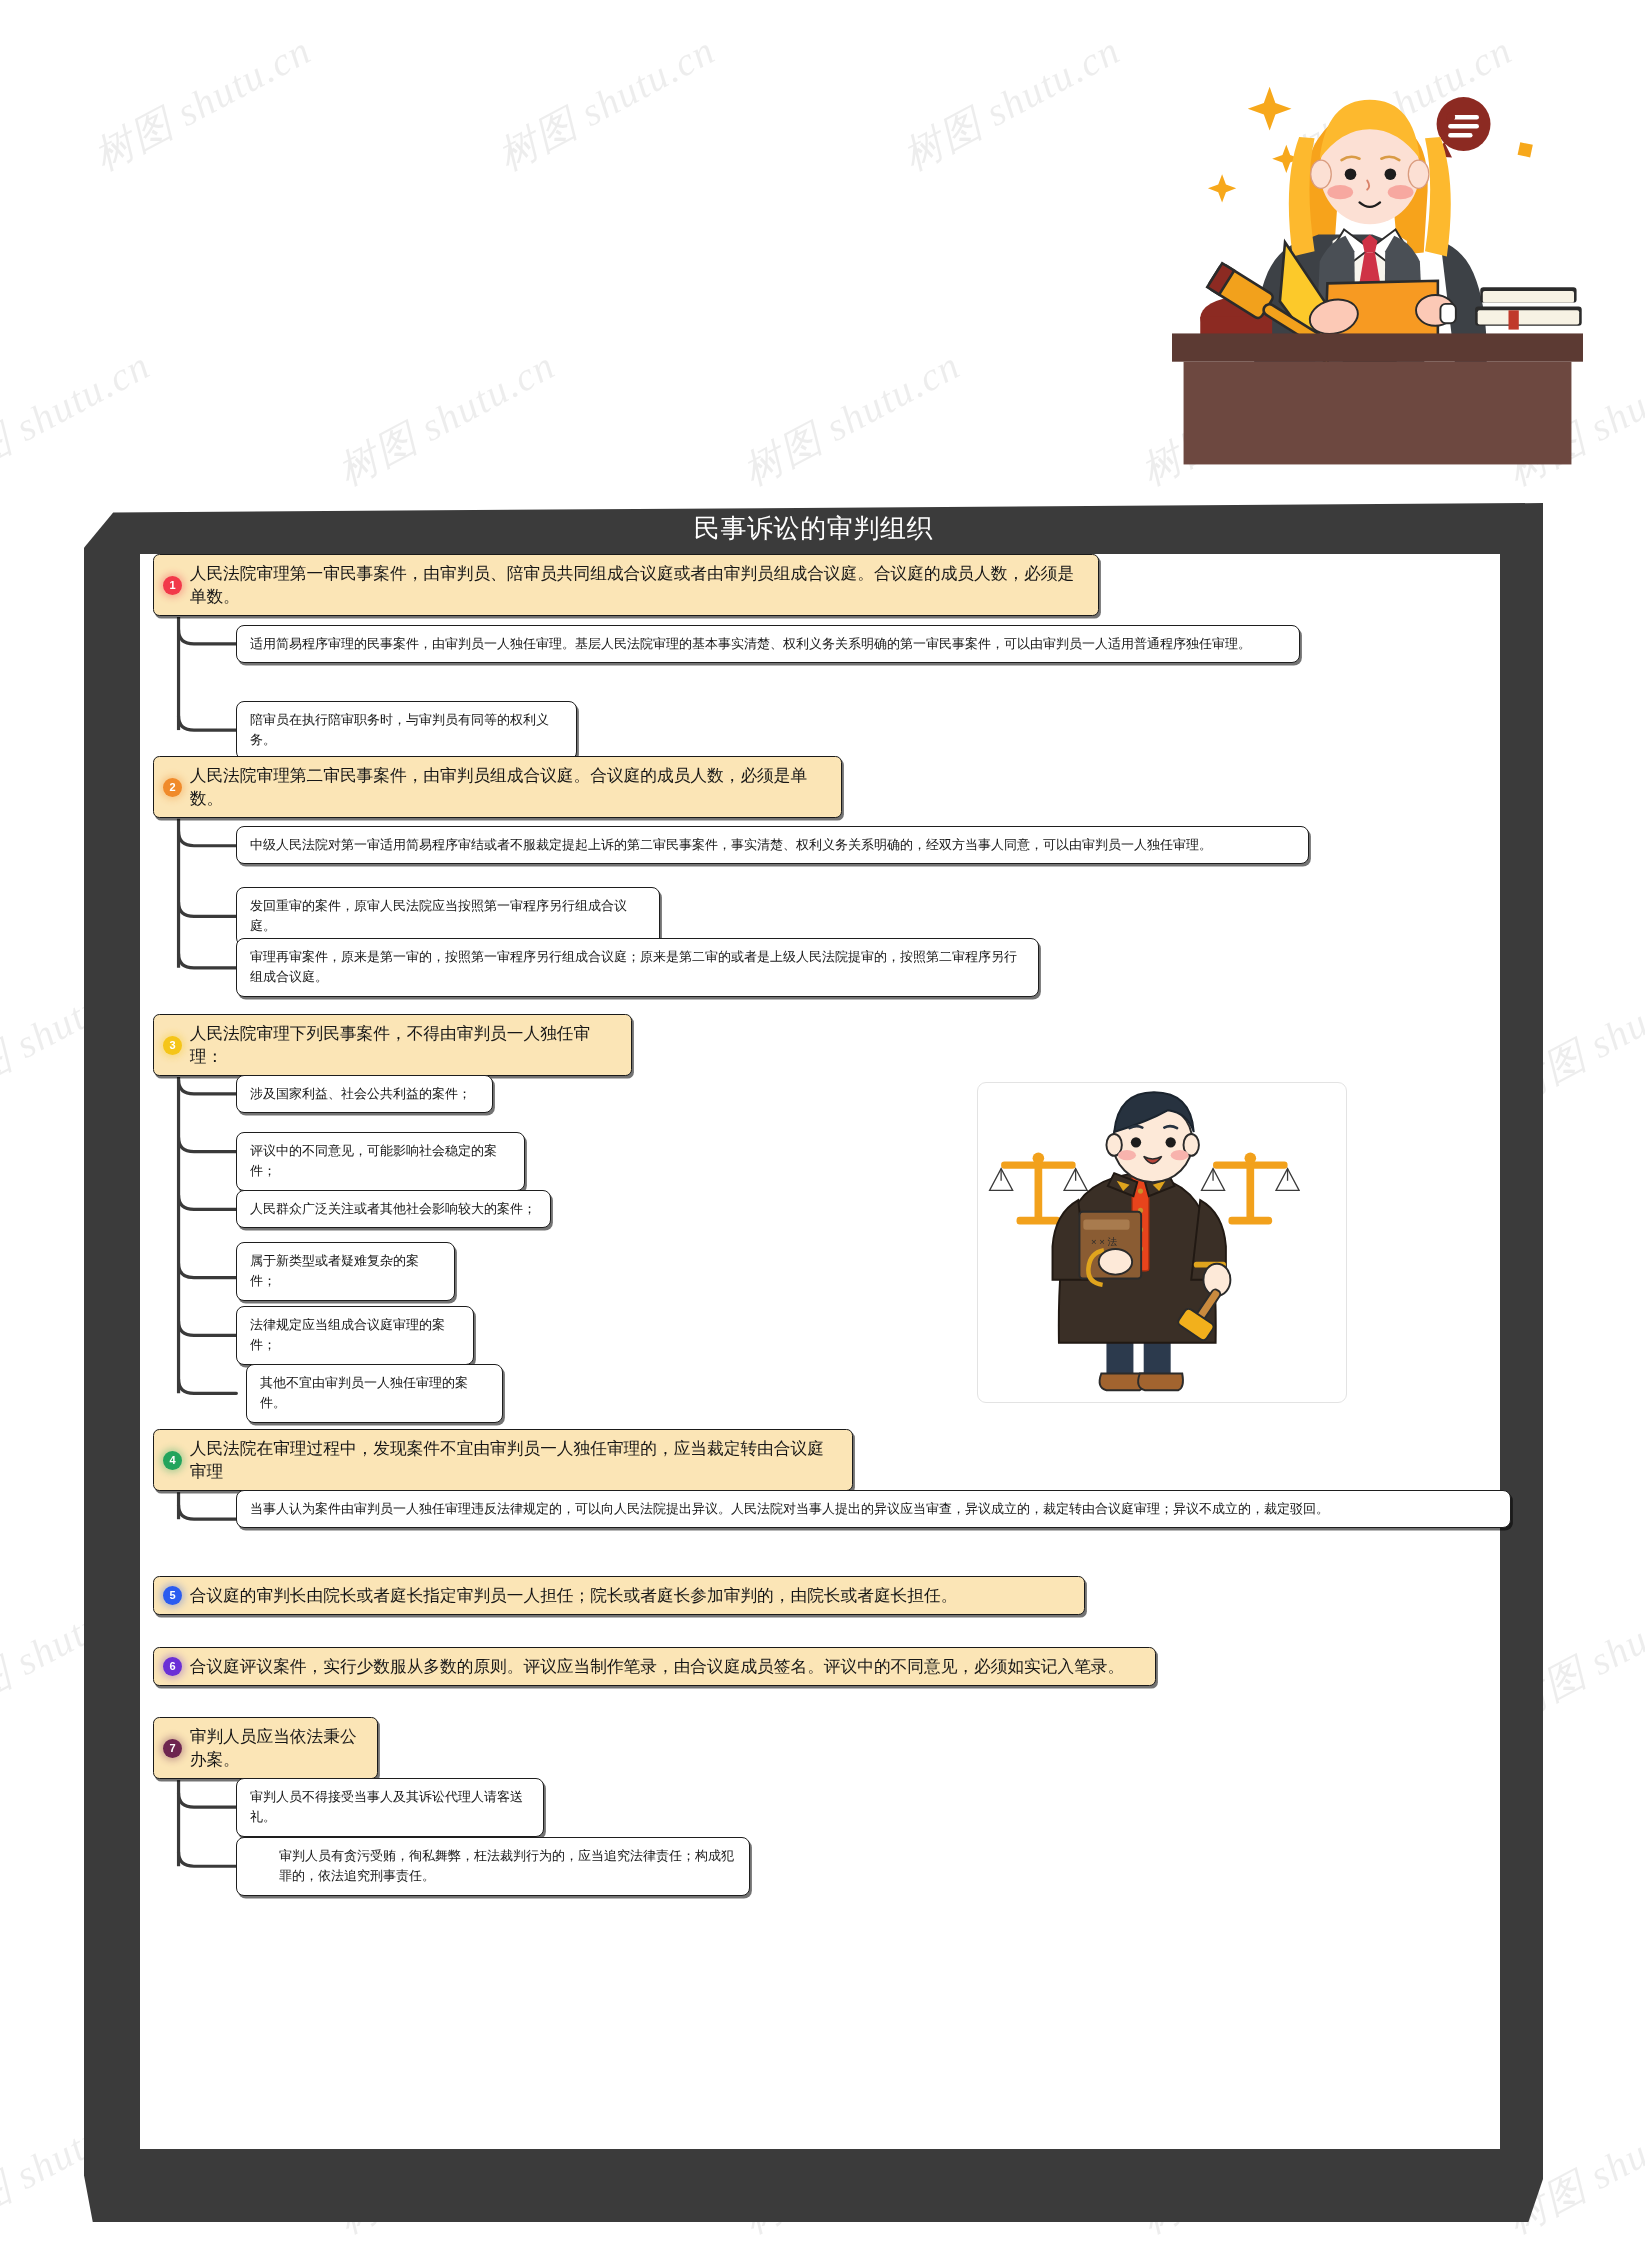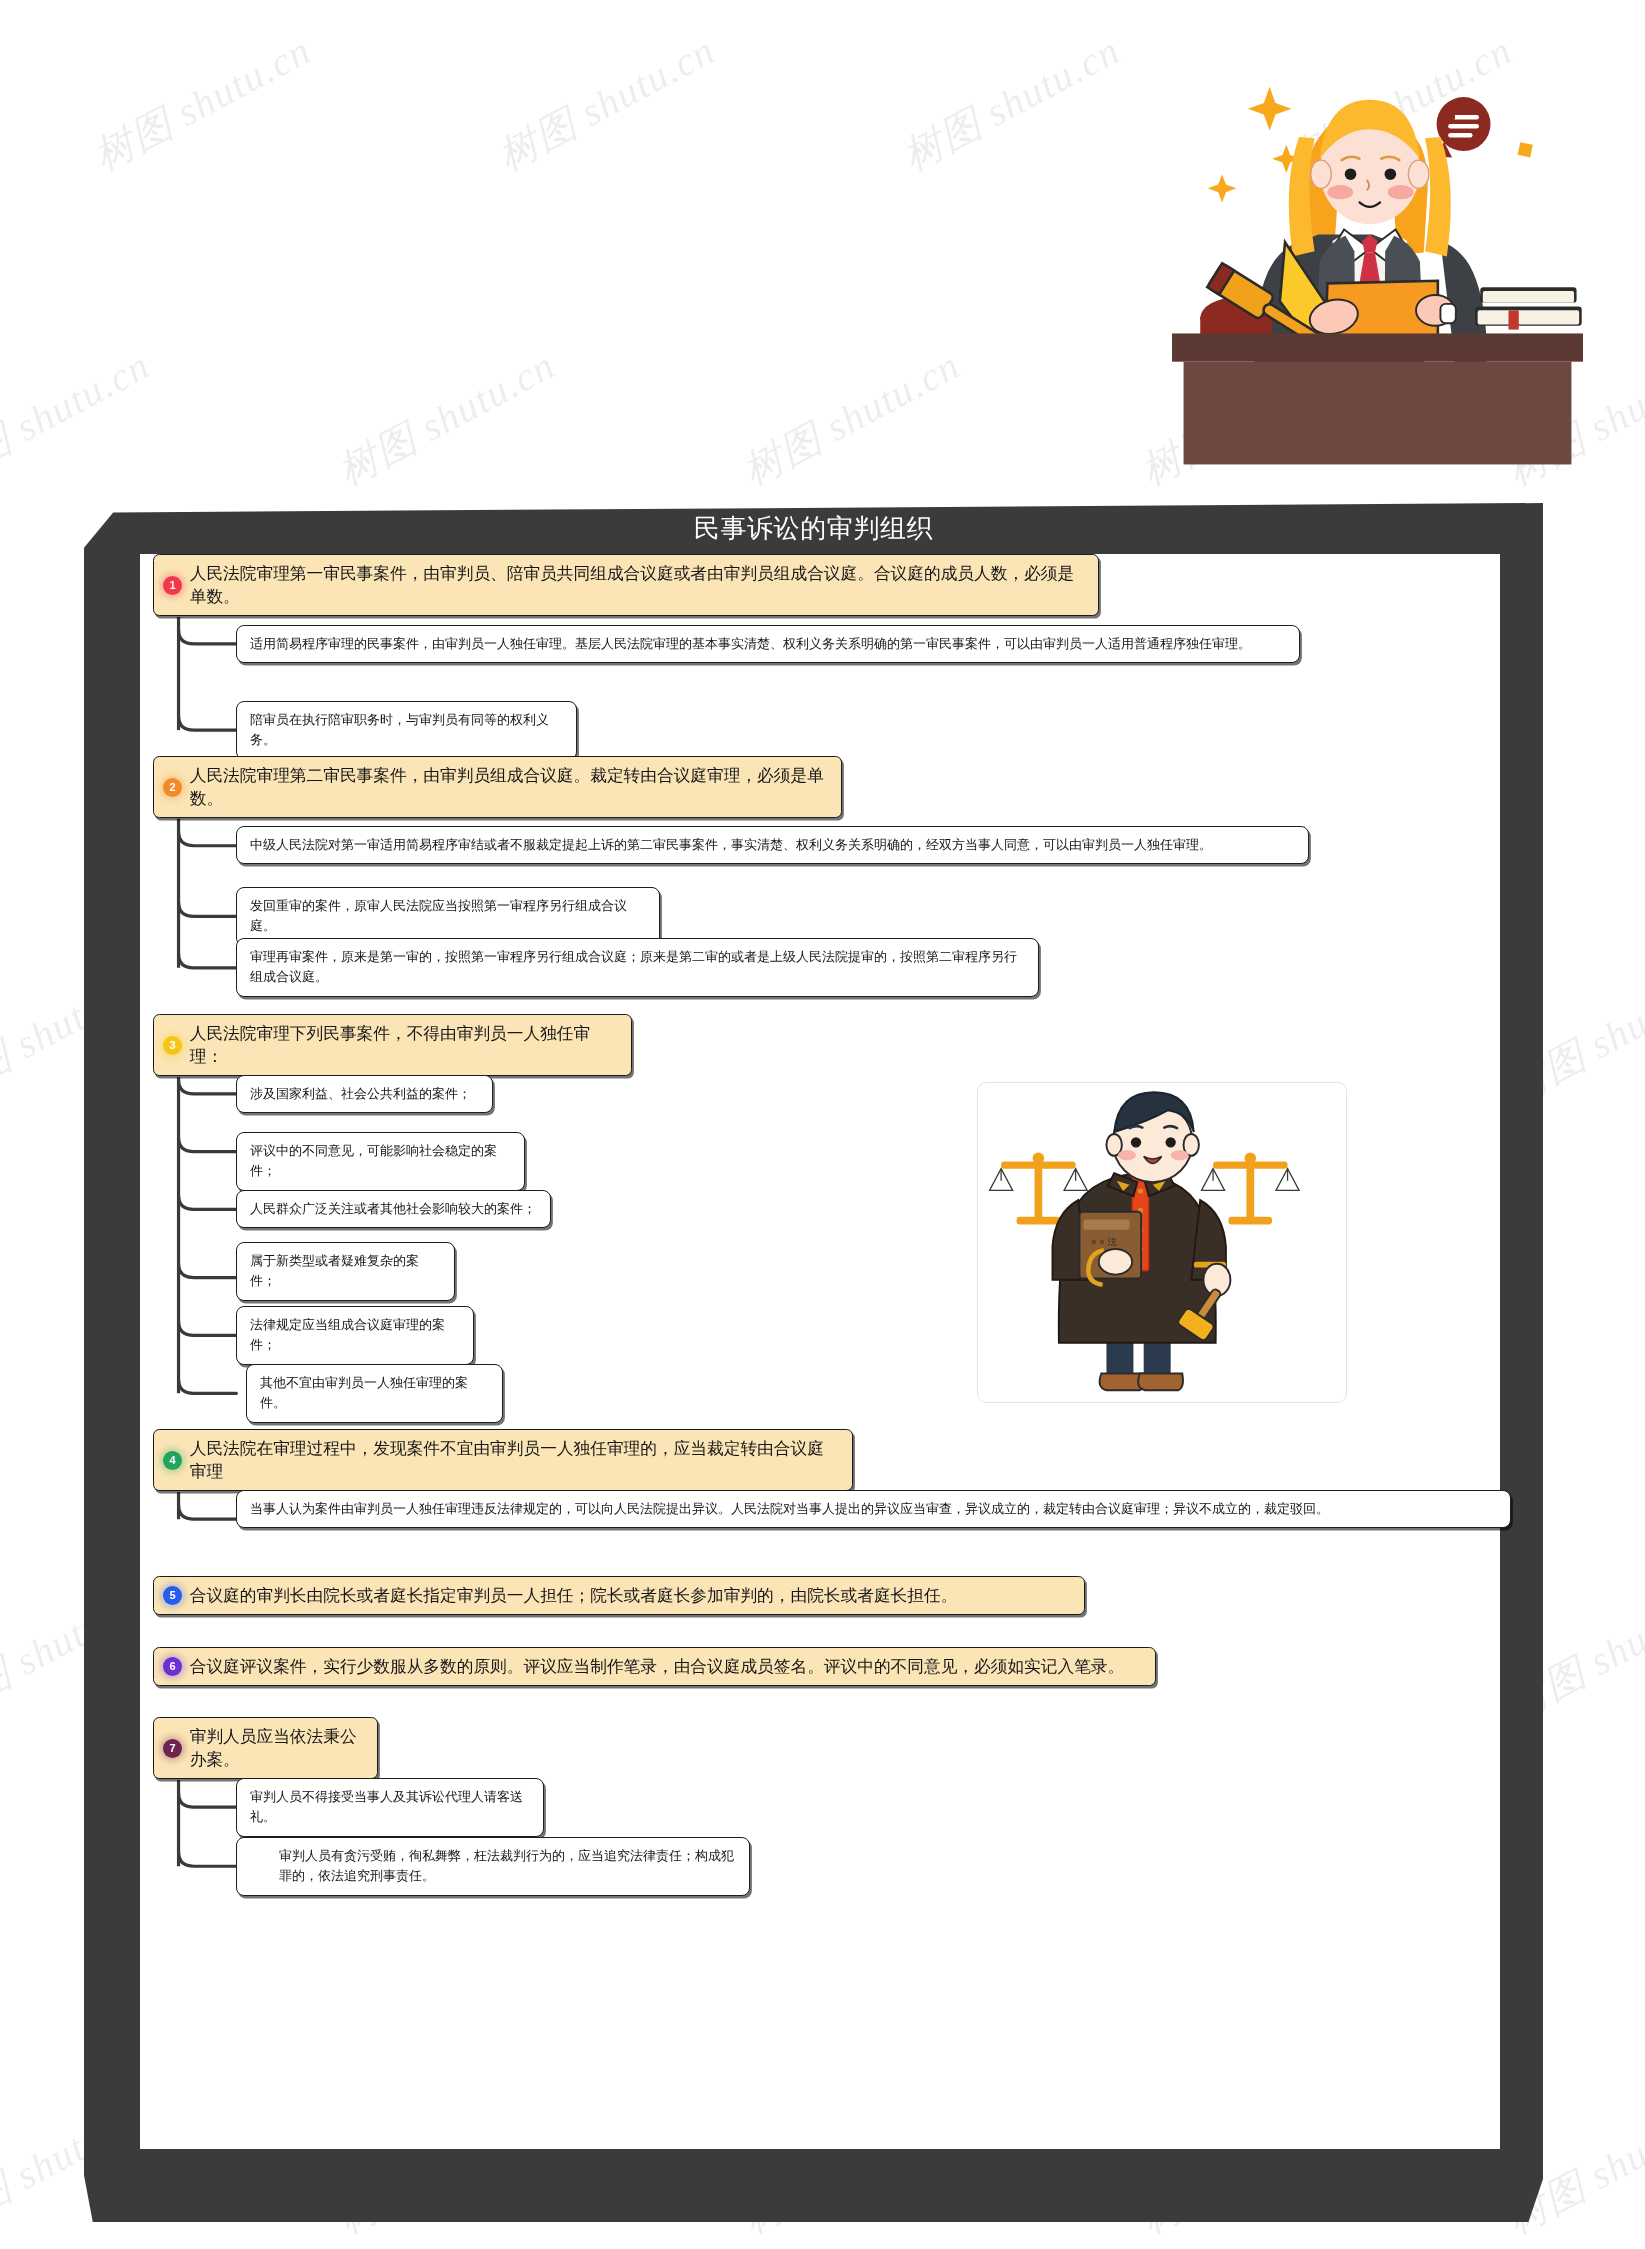--- a/index.html
+++ b/index.html
@@ -310,21 +310,21 @@
     </svg>
   <div id="nodes">
       <div class="node n1" style="left: 13px; top: 0px; width: 946px;">
         <span class="badge" style="background: rgb(242, 56, 74); box-shadow: rgba(242, 56, 74, 0.333) 0px 0px 7.7px 2.6px;">1</span>
         <span>人民法院审理第一审民事案件，由审判员、陪审员共同组成合议庭或者由审判员组成合议庭。合议庭的成员人数，必须是单数。</span>
       </div>
       <div class="node n2" style="left: 96px; top: 71px; width: 1064px;"><span>适用简易程序审理的民事案件，由审判员一人独任审理。基层人民法院审理的基本事实清楚、权利义务关系明确的第一审民事案件，可以由审判员一人适用普通程序独任审理。</span></div>
       <div class="node n2" style="left: 96px; top: 147px; width: 341px;"><span>陪审员在执行陪审职务时，与审判员有同等的权利义务。</span></div>
       <div class="node n1" style="left: 13px; top: 202px; width: 689px;">
         <span class="badge" style="background: rgb(240, 138, 42); box-shadow: rgba(240, 138, 42, 0.333) 0px 0px 7.7px 2.6px;">2</span>
-        <span>人民法院审理第二审民事案件，由审判员组成合议庭。裁定转由合议庭审理，必须是单数。</span>
+        <span>人民法院审理第二审民事案件，由审判员组成合议庭。合议庭的成员人数，必须是单数。</span>
       </div>
       <div class="node n2" style="left: 96px; top: 272px; width: 1073px;"><span>中级人民法院对第一审适用简易程序审结或者不服裁定提起上诉的第二审民事案件，事实清楚、权利义务关系明确的，经双方当事人同意，可以由审判员一人独任审理。</span></div>
       <div class="node n2" style="left: 96px; top: 333px; width: 424px;"><span>发回重审的案件，原审人民法院应当按照第一审程序另行组成合议庭。</span></div>
       <div class="node n2" style="left: 96px; top: 384px; width: 803px;"><span>审理再审案件，原来是第一审的，按照第一审程序另行组成合议庭；原来是第二审的或者是上级人民法院提审的，按照第二审程序另行组成合议庭。</span></div>
       <div class="node n1" style="left: 13px; top: 460px; width: 479px;">
         <span class="badge" style="background: rgb(245, 197, 24); box-shadow: rgba(245, 197, 24, 0.333) 0px 0px 7.7px 2.6px;">3</span>
         <span>人民法院审理下列民事案件，不得由审判员一人独任审理：</span>
       </div>
       <div class="node n2" style="left: 96px; top: 521px; width: 257px;"><span>涉及国家利益、社会公共利益的案件；</span></div>
       <div class="node n2" style="left: 96px; top: 578px; width: 289px;"><span>评议中的不同意见，可能影响社会稳定的案件；</span></div>

